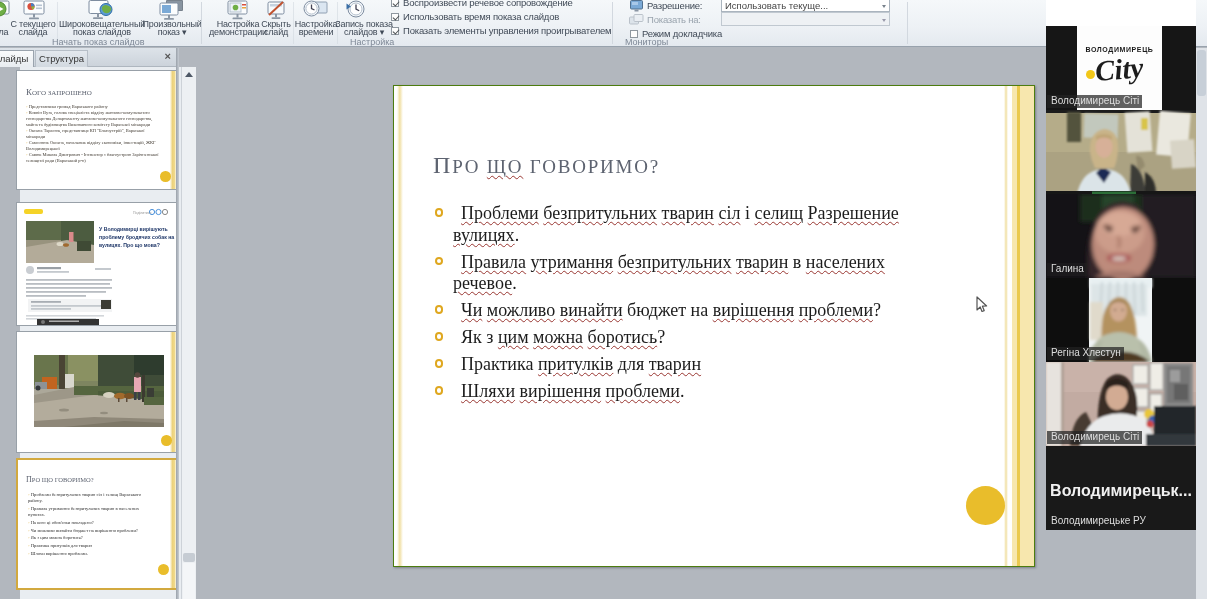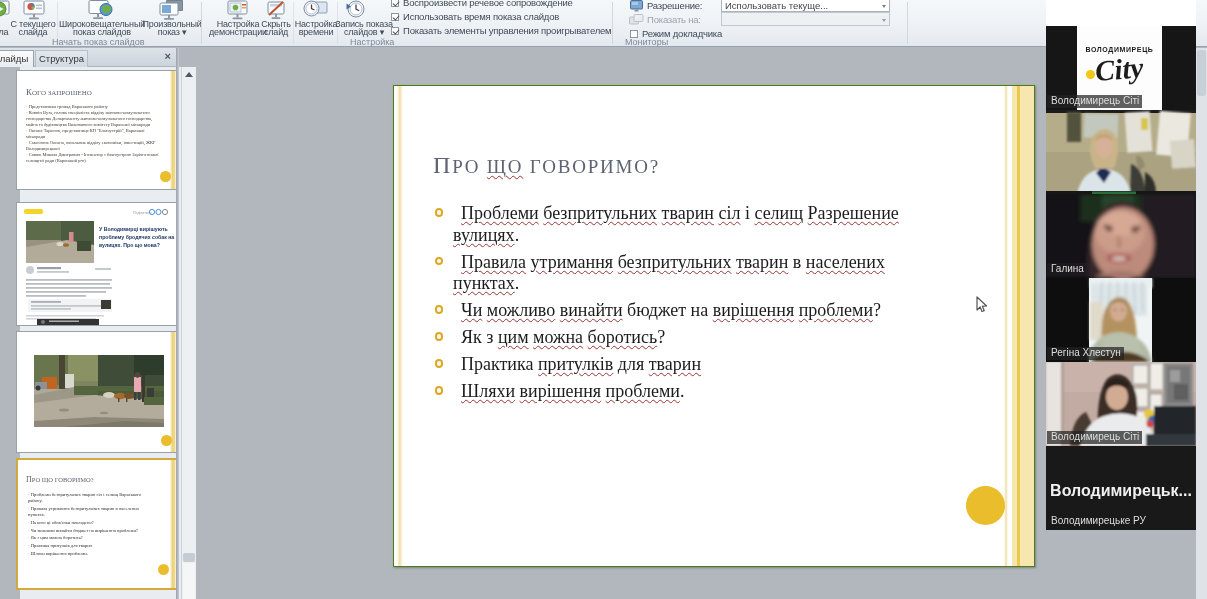--- a/index.html
+++ b/index.html
@@ -297,21 +297,21 @@
 
   <div id="slide">
     <div id="lstripe"></div>
     <div id="rstripe"></div>
     <div id="rband">
         <div class="dk"></div>
       </div>
     <div id="title"><span class="big">П</span><span class="sm">РО <span class="m">ЩО</span> ГОВОРИМО?</span></div>
     <ul id="blist">
       <li><span class="m">Проблеми</span> <span class="m">безпритульних</span> <span class="m">тварин</span> <span class="m">сіл</span> і <span class="m">селищ</span> <span class="m">Разрешение</span><br><span class="m">вулицях</span>.</li>
-      <li><span class="m">Правила</span> <span class="m">утримання</span> <span class="m">безпритульних</span> <span class="m">тварин</span> в <span class="m">населених</span><br><span class="m">пунктах</span>.</li>
+      <li><span class="m">Правила</span> <span class="m">утримання</span> <span class="m">безпритульних</span> <span class="m">тварин</span> в <span class="m">населених</span><br><span class="m">речевое</span>.</li>
       <li><span class="m">Чи</span> <span class="m">можливо</span> <span class="m">винайти</span> бюджет на <span class="m">вирішення</span> <span class="m">проблеми</span>?</li>
       <li>Як з <span class="m">цим</span> <span class="m">можна</span> <span class="m">боротись</span>?</li>
       <li>Практика <span class="m">притулків</span> для <span class="m">тварин</span></li>
       <li><span class="m">Шляхи</span> <span class="m">вирішення</span> <span class="m">проблеми</span>.</li>
     </ul>
     <div id="bigcirc"></div>
   </div>
 
   <div id="rscroll">
       <div class="th"></div>

